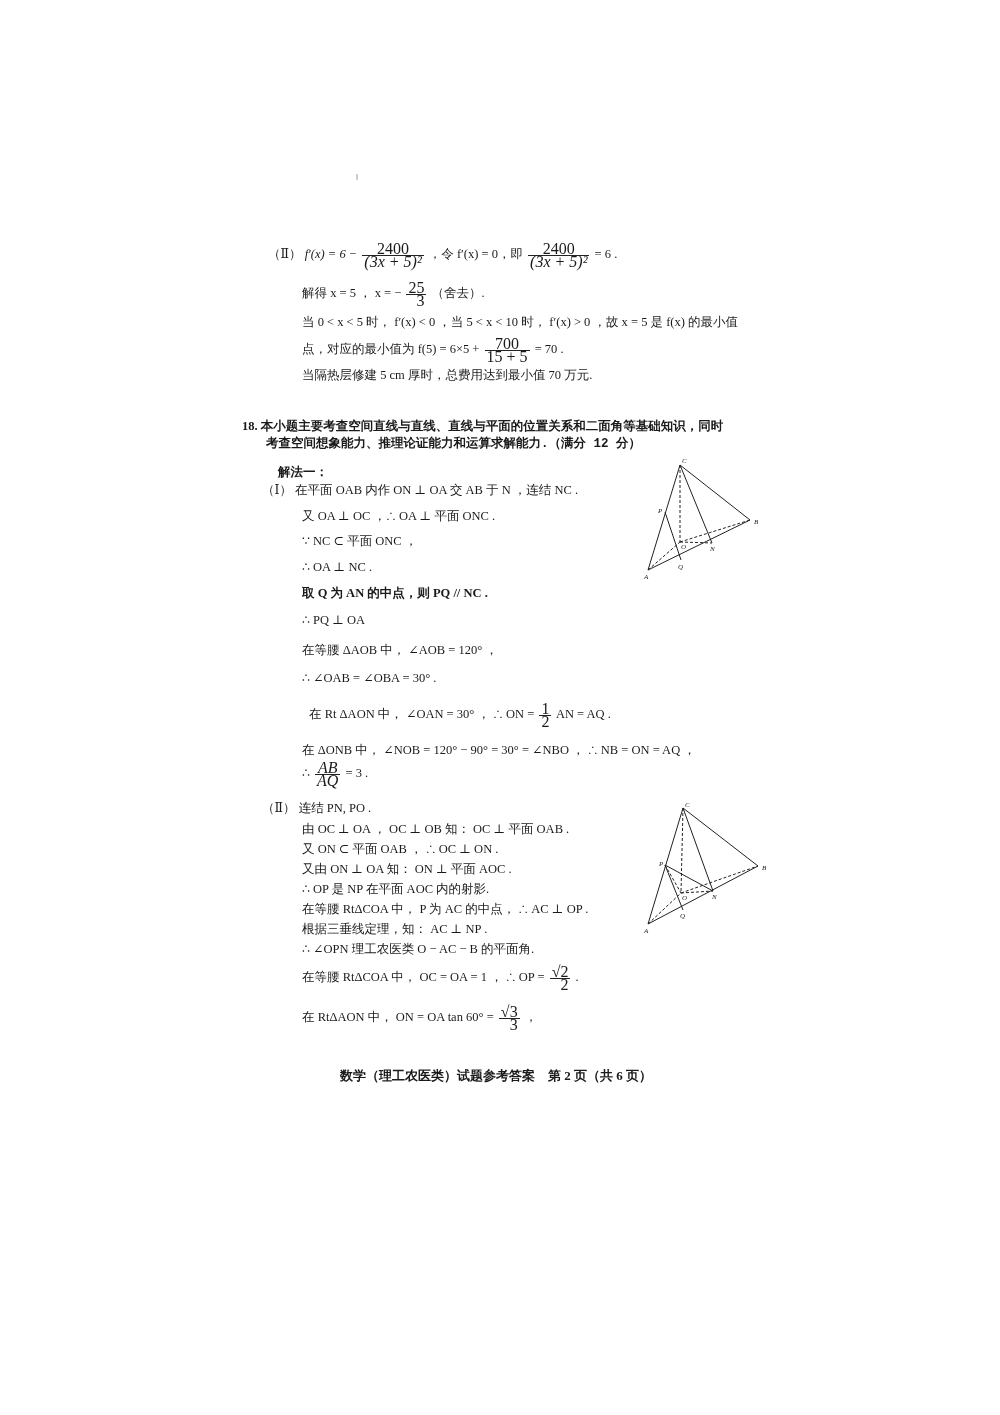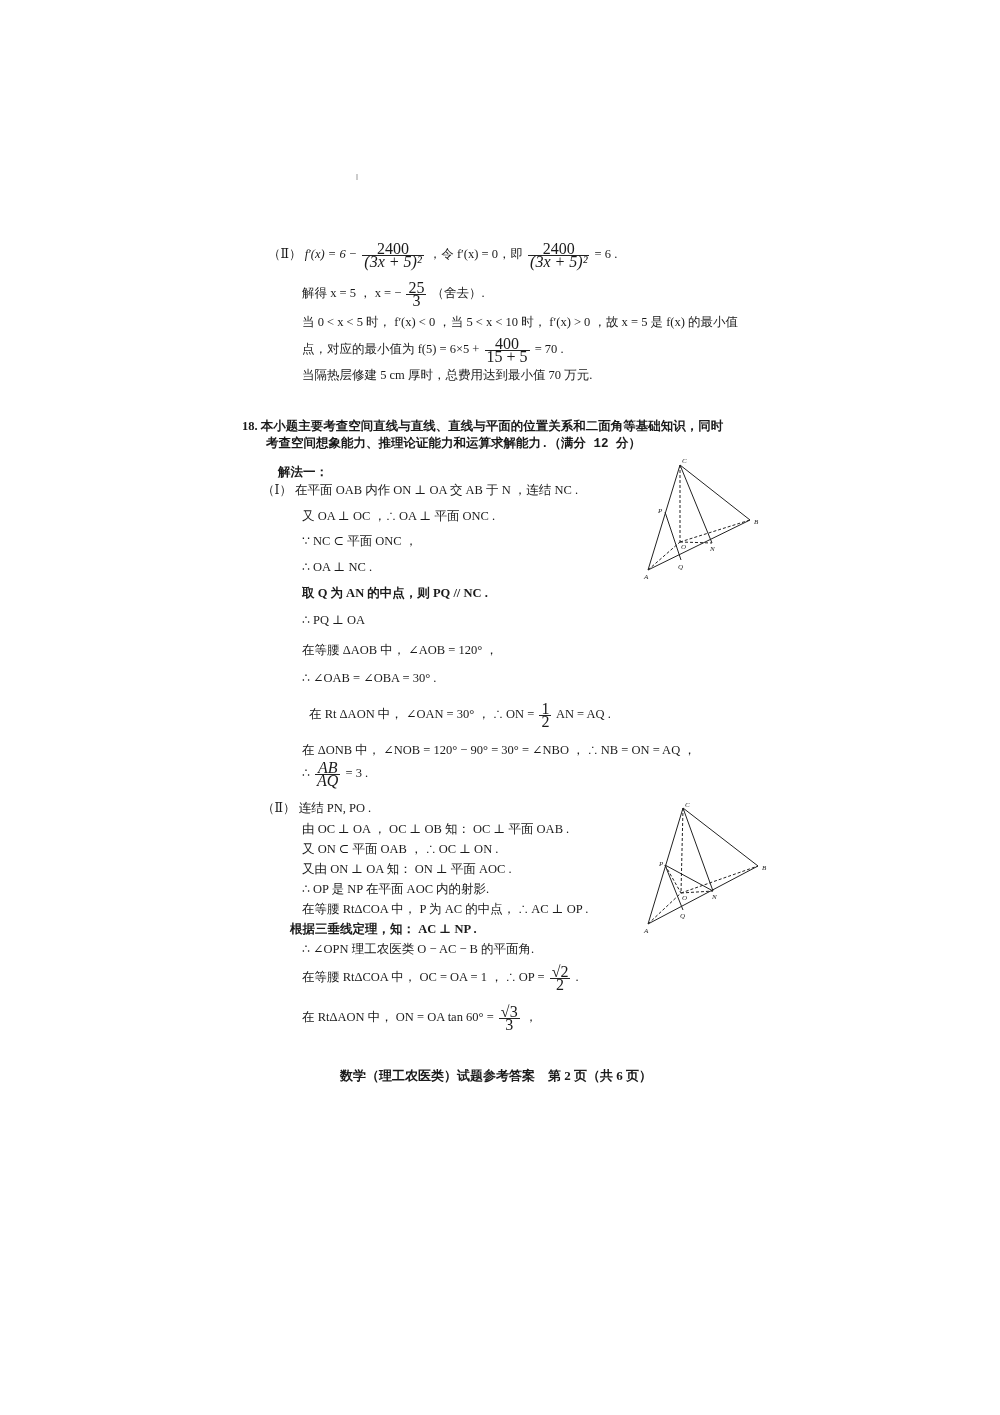--- a/index.html
+++ b/index.html
@@ -4,21 +4,21 @@
 <style>
   html, body { margin: 0; padding: 0; }
   body {
     width: 1000px; height: 1415px; background: #ffffff; position: relative;
     font-family: "Liberation Serif", "DejaVu Serif", serif; color: #1a1a1a; overflow: hidden;
   }
   .ln { position: absolute; font-size: 12.5px; line-height: 16px; white-space: nowrap; }
   .it { font-style: italic; }
   .frac { display: inline-block; vertical-align: middle; text-align: center; font-size: 16px; line-height: 12px; margin: 0 2px; }
   .frac .num { display: block; border-bottom: 1px solid #222; padding: 0 2px; }
-  .frac .den { display: block; padding: 0 2px; }
+  .frac .den { display: block; padding: 0 2px; text-align: right; }
   .bold { font-weight: bold; }
   .speck { position: absolute; width: 2px; height: 6px; background: #ccc; }
   svg.diagram { position: absolute; overflow: visible; }
   svg text { font-family: "Liberation Serif", serif; font-style: italic; font-size: 7px; fill: #222; }
 </style>
 </head>
 <body>
 
 <div class="speck" style="left:356px;top:174px;"></div>
 
@@ -44,21 +44,21 @@
     <span class="den">3</span>
   </span>
   <span>（舍去）.</span>
 </div>
 
 <div class="ln" style="left:302px;top:314px;">当 0 &lt; x &lt; 5 时， f′(x) &lt; 0 ，当 5 &lt; x &lt; 10 时， f′(x) &gt; 0 ，故 x = 5 是 f(x) 的最小值</div>
 
 <div class="ln" style="left:302px;top:338px;">
   <span>点，对应的最小值为 f(5) = 6×5 +</span>
   <span class="frac">
-    <span class="num">400</span>
+    <span class="num">700</span>
     <span class="den">15 + 5</span>
   </span>
   <span>= 70 .</span>
 </div>
 
 <div class="ln" style="left:302px;top:367px;">当隔热层修建 5 cm 厚时，总费用达到最小值 70 万元.</div>
 
 <div class="ln bold" style="left:242px;top:418px;">
   <span>18.</span>
   <span>本小题主要考查空间直线与直线、直线与平面的位置关系和二面角等基础知识，同时</span>
@@ -101,21 +101,21 @@
 
 <div class="ln" style="left:262px;top:800px;">
   <span>（Ⅱ）</span>
   <span>连结 PN, PO .</span>
 </div>
 <div class="ln" style="left:302px;top:821px;">由 OC ⊥ OA ， OC ⊥ OB 知： OC ⊥ 平面 OAB .</div>
 <div class="ln" style="left:302px;top:841px;">又 ON ⊂ 平面 OAB ， ∴ OC ⊥ ON .</div>
 <div class="ln" style="left:302px;top:861px;">又由 ON ⊥ OA 知： ON ⊥ 平面 AOC .</div>
 <div class="ln" style="left:302px;top:881px;">∴ OP 是 NP 在平面 AOC 内的射影.</div>
 <div class="ln" style="left:302px;top:901px;">在等腰 RtΔCOA 中， P 为 AC 的中点， ∴ AC ⊥ OP .</div>
-<div class="ln" style="left:290px;top:921px;font-weight:bold;">根据三垂线定理，知： AC ⊥ NP .</div>
+<div class="ln" style="left:302px;top:921px;">根据三垂线定理，知： AC ⊥ NP .</div>
 <div class="ln" style="left:302px;top:941px;">∴ ∠OPN 理工农医类 O − AC − B 的平面角.</div>
 
 <div class="ln" style="left:302px;top:966px;">
   <span>在等腰 RtΔCOA 中， OC = OA = 1 ， ∴ OP =</span>
   <span class="frac">
     <span class="num">√2</span>
     <span class="den">2</span>
   </span>
   <span>.</span>
 </div>

